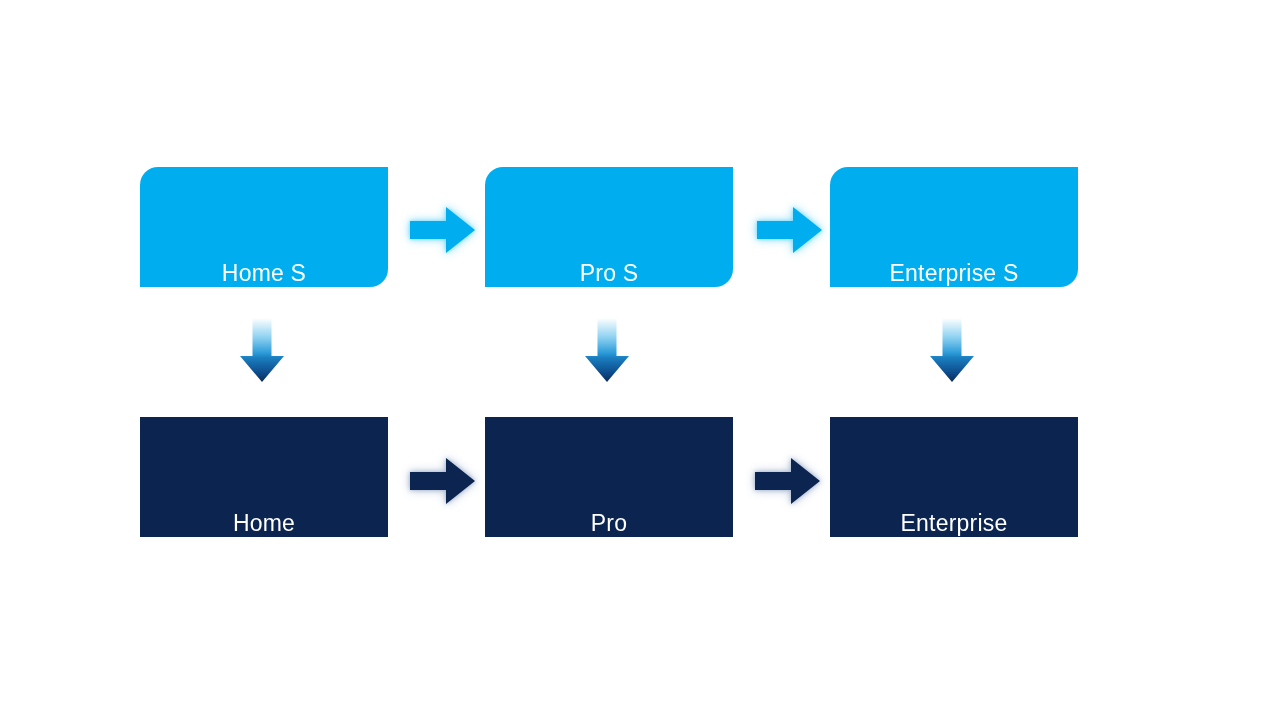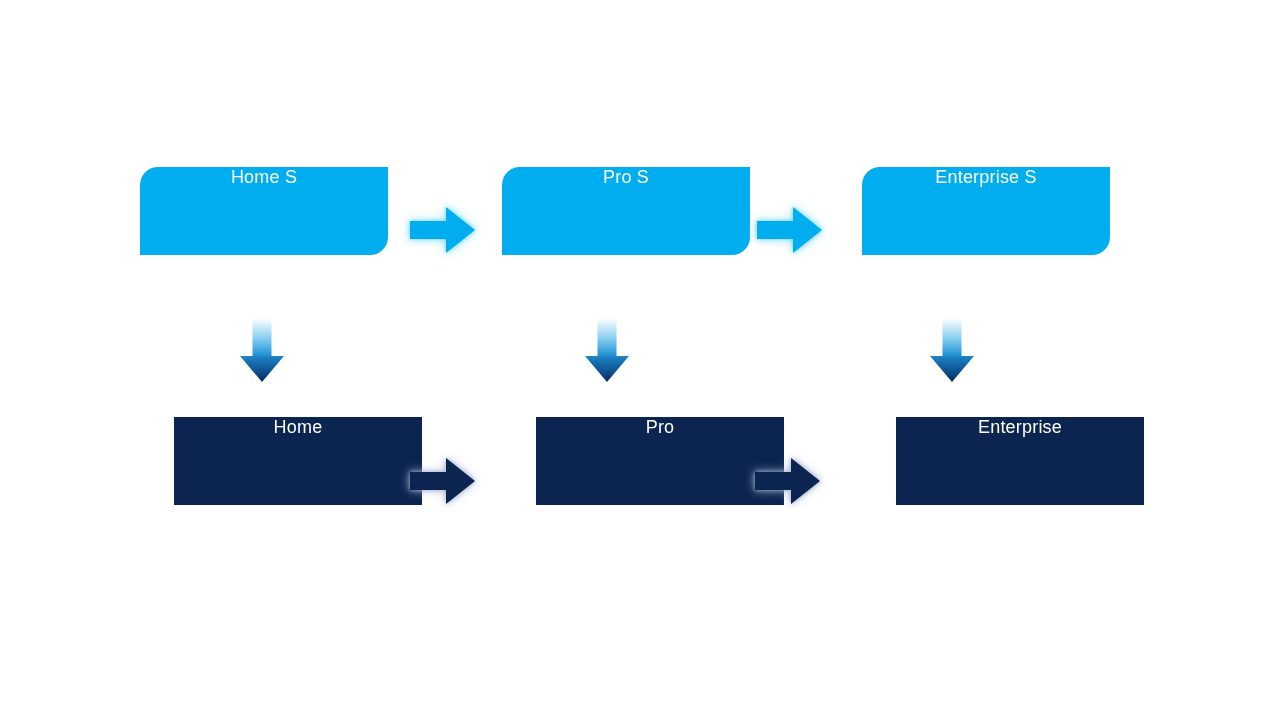--- a/index.html
+++ b/index.html
@@ -10,41 +10,40 @@
     position: relative;
     width: 1280px;
     height: 720px;
     background: #ffffff;
     overflow: hidden;
   }
 
   .node {
     position: absolute;
     width: 248px;
-    height: 88px;
+    height: 120px;
     display: flex;
-    align-items: flex-start;
+    align-items: flex-end;
     justify-content: center;
     color: #ffffff;
-    font-size: 18px;
+    font-size: 23px;
     letter-spacing: 0.2px;
     text-align: center;
   }
   .node.top-style {
     background: #00AEEF;
     border-radius: 18px 0 18px 0;
   }
   .node.bottom-style {
     background: #0C2450;
-    margin-left: 34px;
   }
 
   .col-0 { left: 140px; }
-  .col-1 { left: 502px; }
-  .col-2 { left: 862px; }
+  .col-1 { left: 485px; }
+  .col-2 { left: 830px; }
   .row-top { top: 167px; }
   .row-bottom { top: 417px; }
 
   .arrow-right {
     position: absolute;
     width: 66px;
     height: 48px;
     overflow: visible;
   }
   .arrow-right.light {

